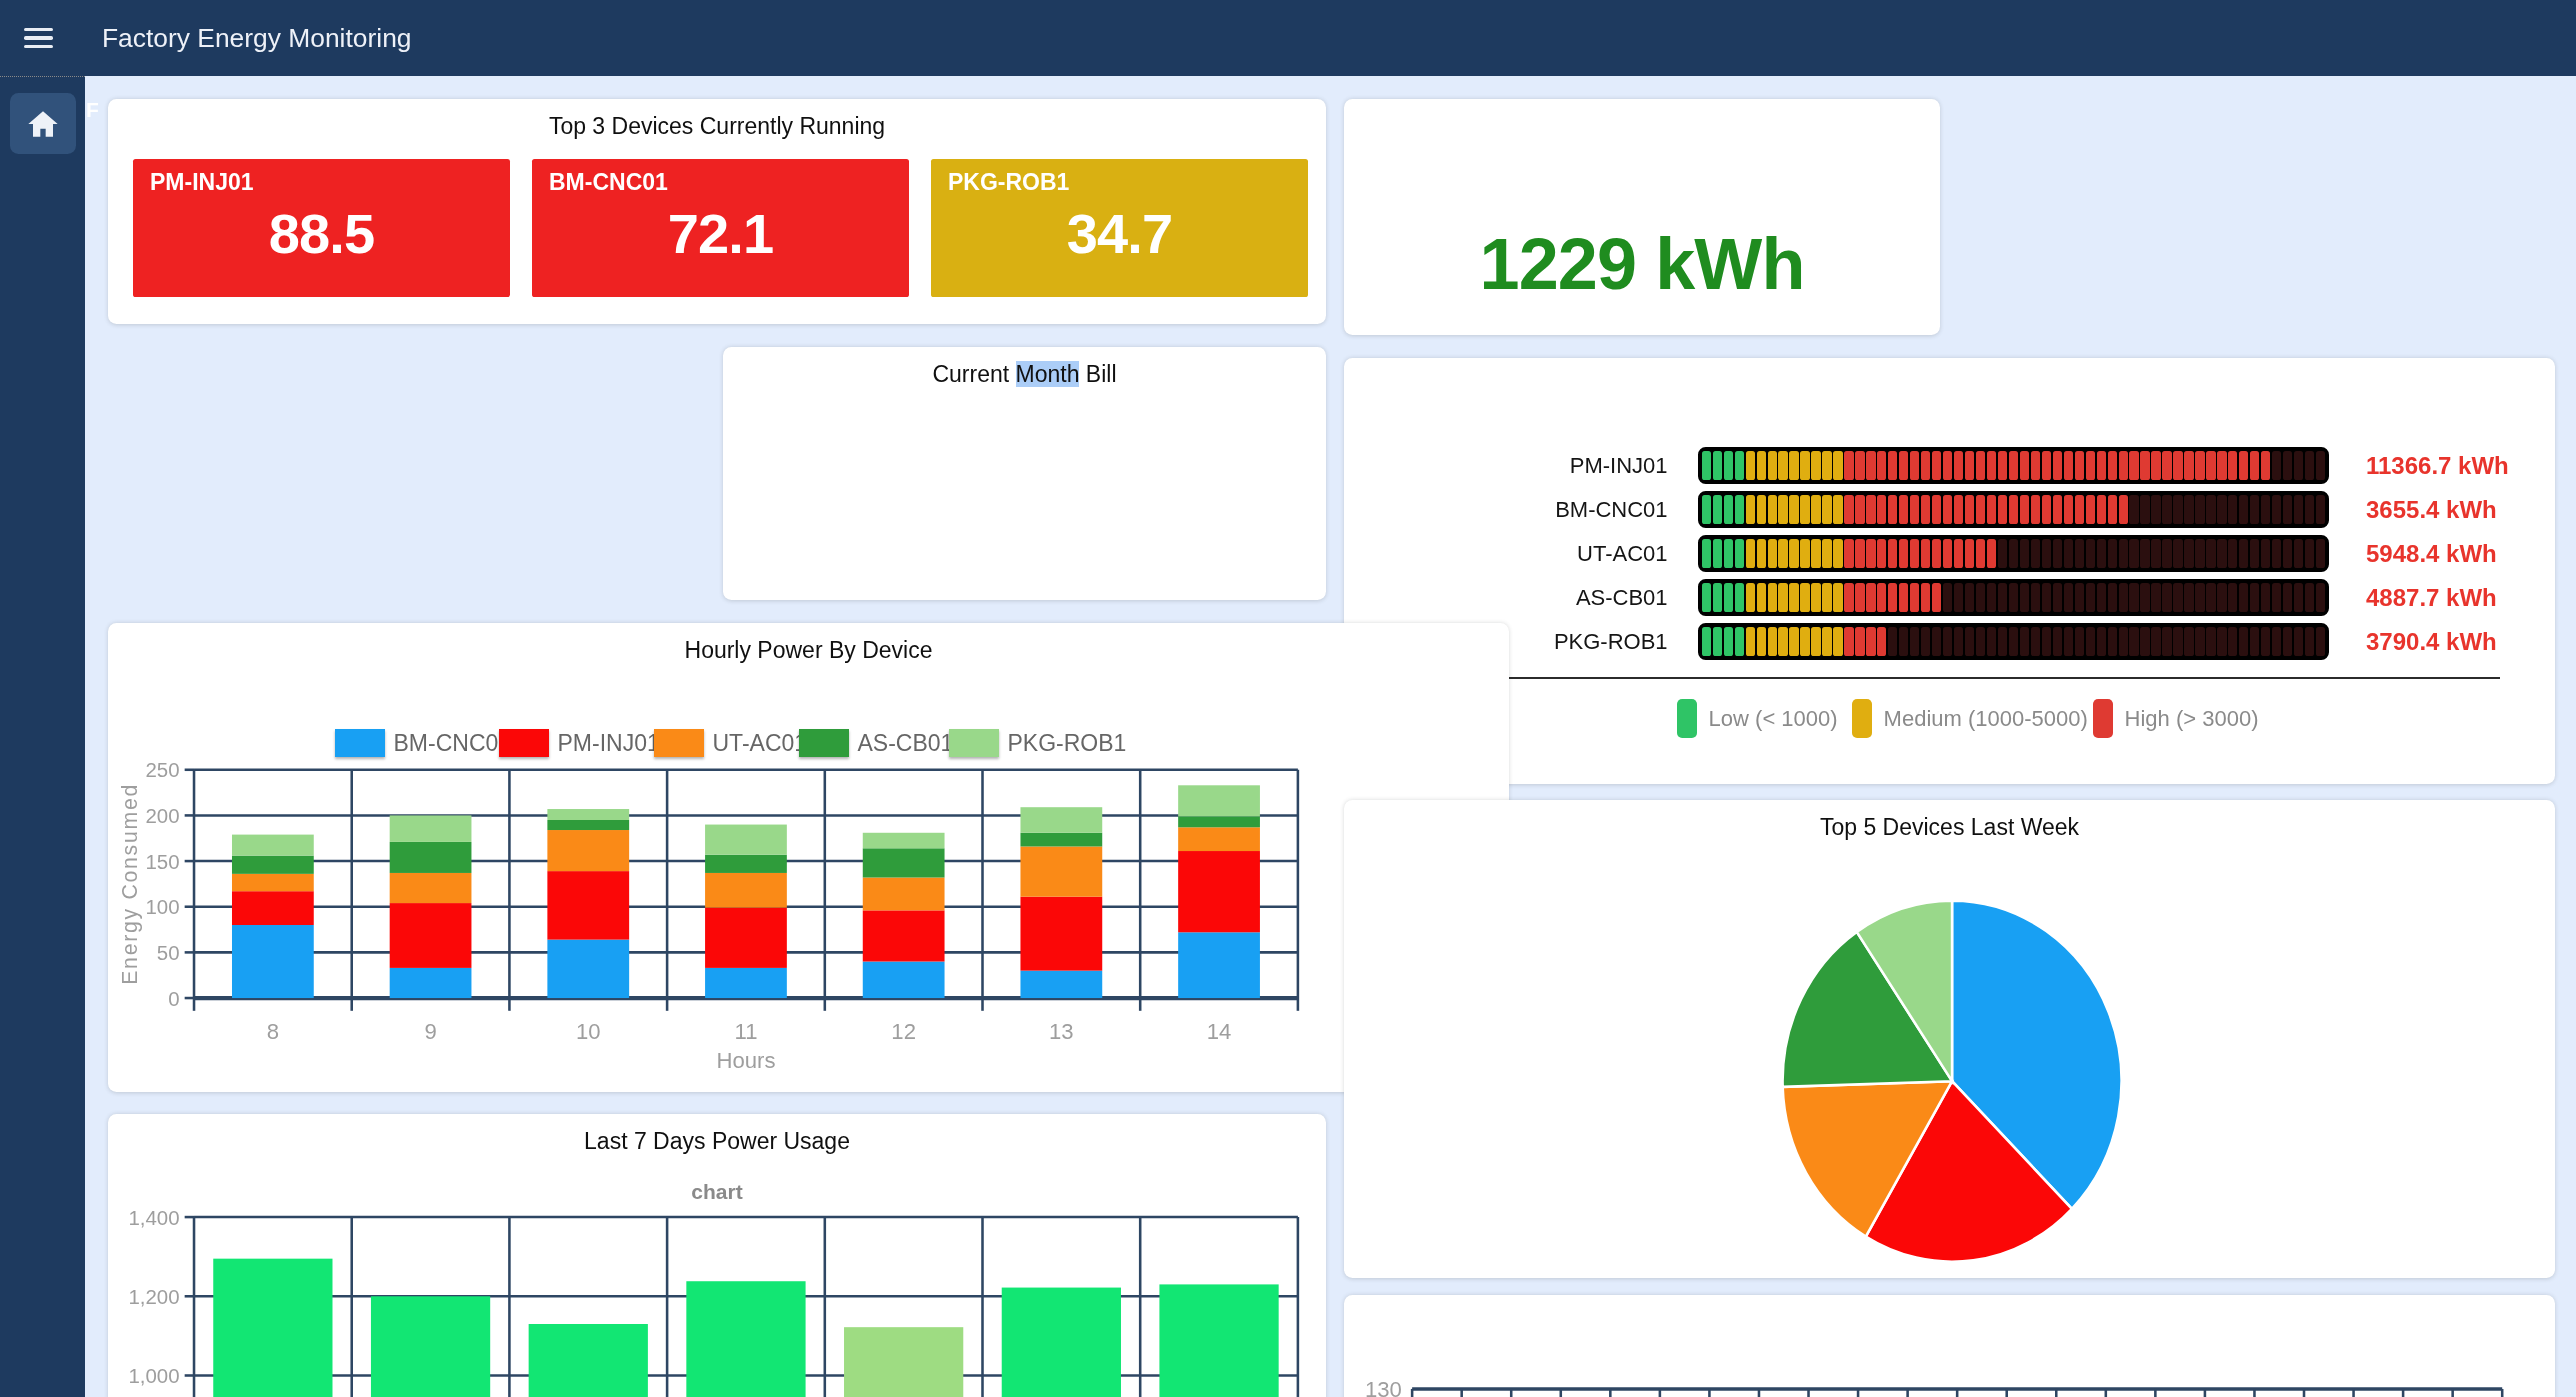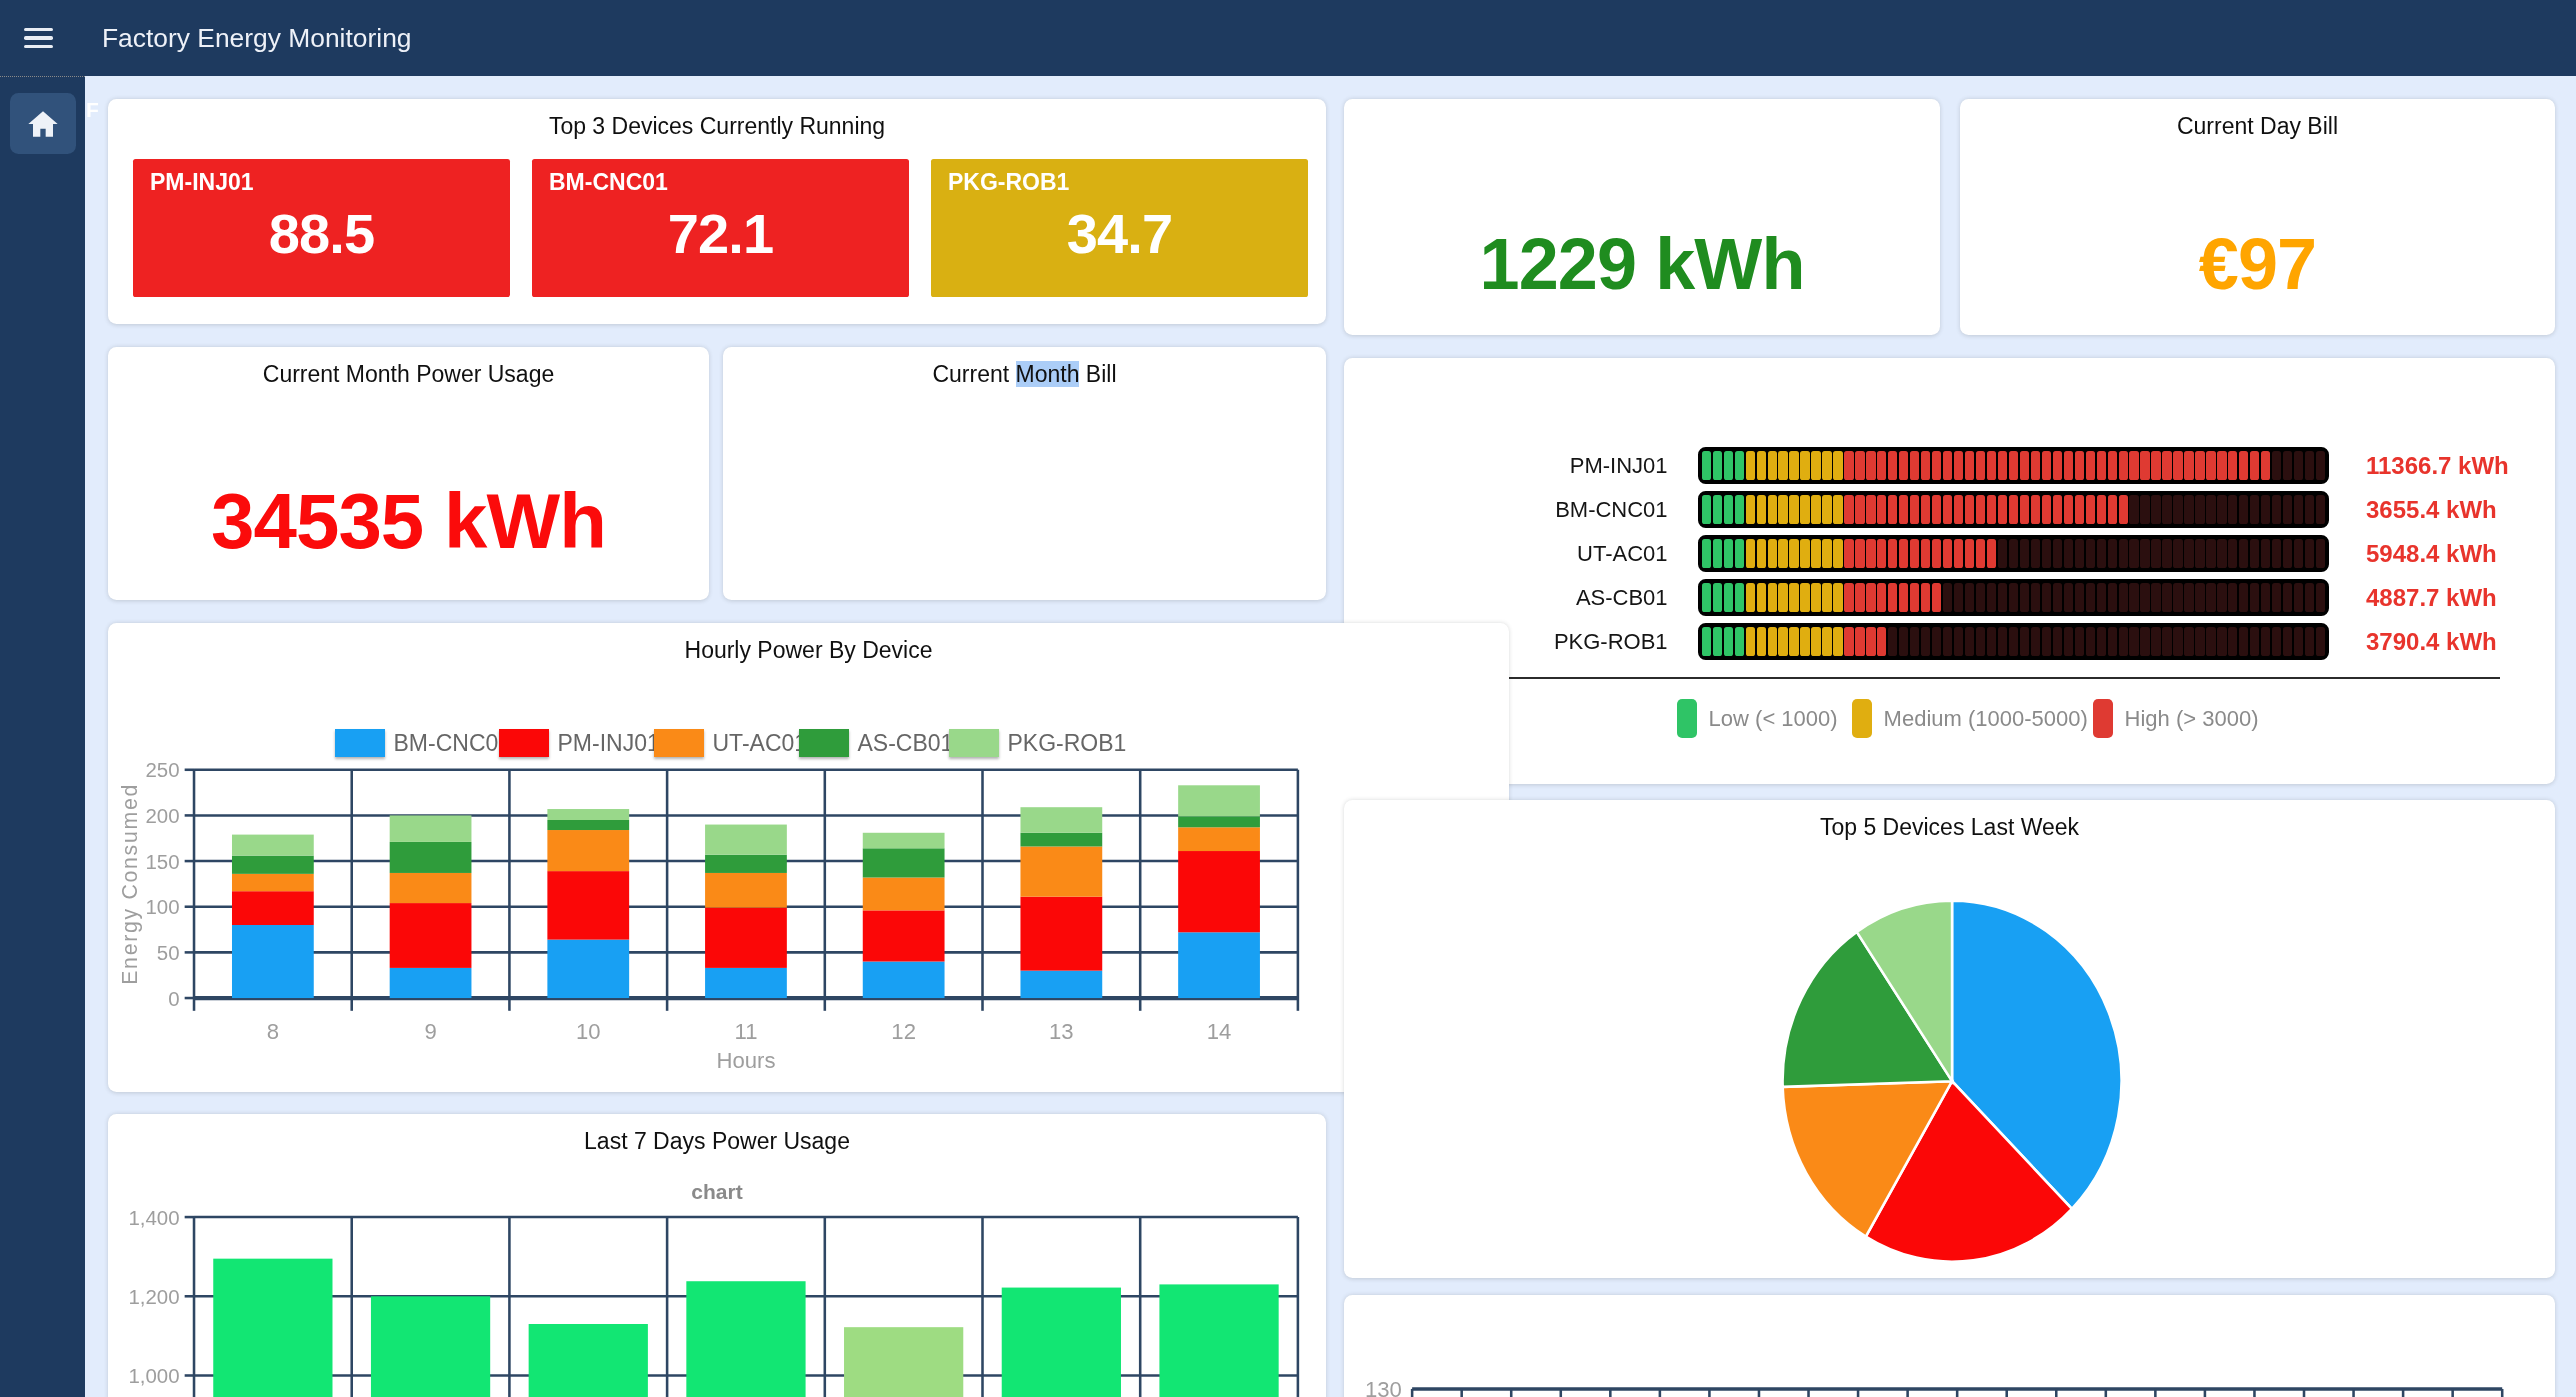--- a/index.html
+++ b/index.html
@@ -116,29 +116,21 @@
           <div class="dev">PKG-ROB1</div>
           <div class="num">34.7</div>
         </div>
       </div>
   </div>
 
   <div class="card" style="left:1259px;top:23px;width:596px;height:236px">
     <div class="big-value" id="day-total-value" style="top: 129px; font-size: 72px; color: rgb(31, 140, 31);">1229 kWh</div>
   </div>
 
-  <div class="card" style="left:1875px;top:23px;width:595px;height:236px">
-    <div class="card-title">Current Day Bill</div>
-    <div class="big-value" id="day-bill-value" style="top: 129px; font-size: 72px; color: rgb(255, 165, 0);">€97</div>
-  </div>
-
-  <div class="card" style="left:23px;top:271px;width:601px;height:253px">
-    <div class="card-title">Current Month Power Usage</div>
-    <div class="big-value" id="month-usage-value" style="top: 135px; font-size: 78px; color: rgb(251, 11, 11);">34535 kWh</div>
-  </div>
+
 
   <div class="card" style="left:638px;top:271px;width:603px;height:253px">
     <div class="card-title">
       <span>Current </span><span id="sel-month" style="background: rgb(171, 205, 247);">Month</span><span> Bill</span>
     </div>
   </div>
 
   <div class="card" style="left:1259px;top:282px;width:1211px;height:426px">
     <div id="gauges">
         <div class="gauge-row" style="top: 89px;">

